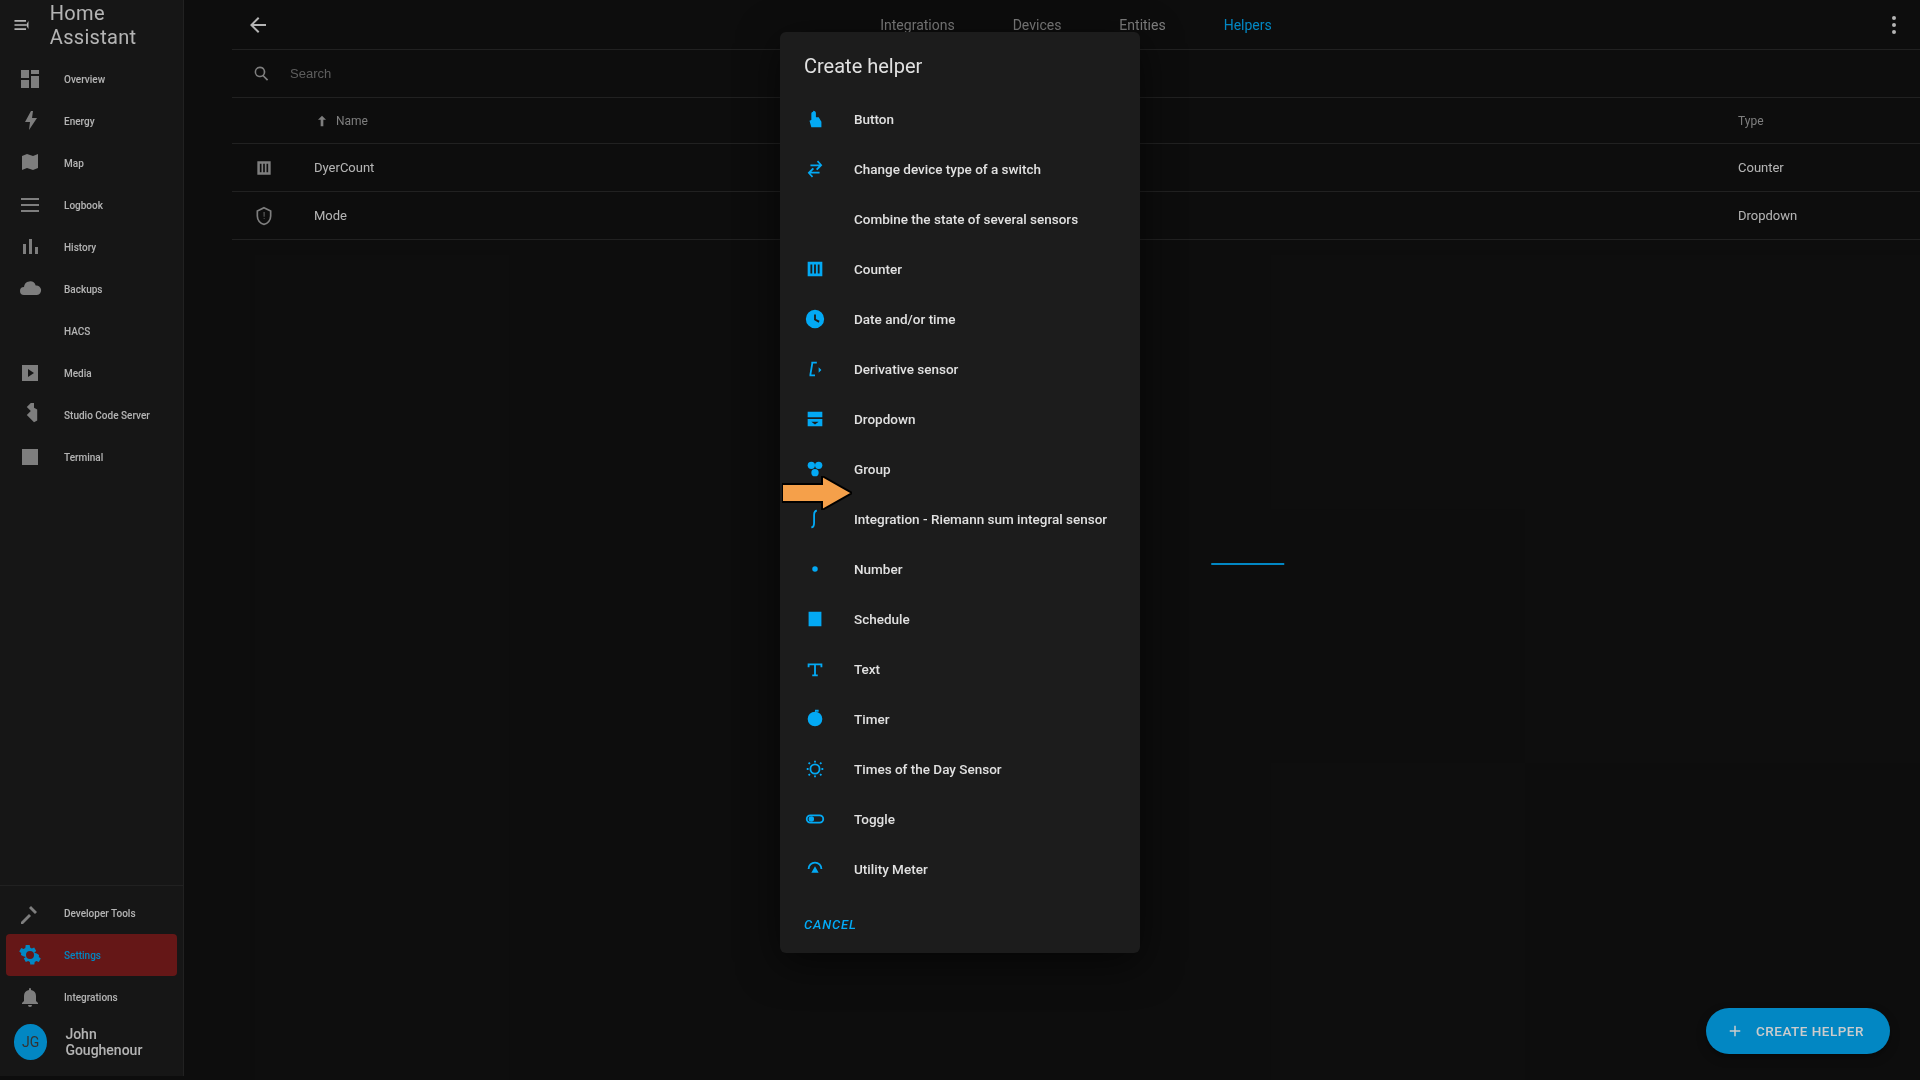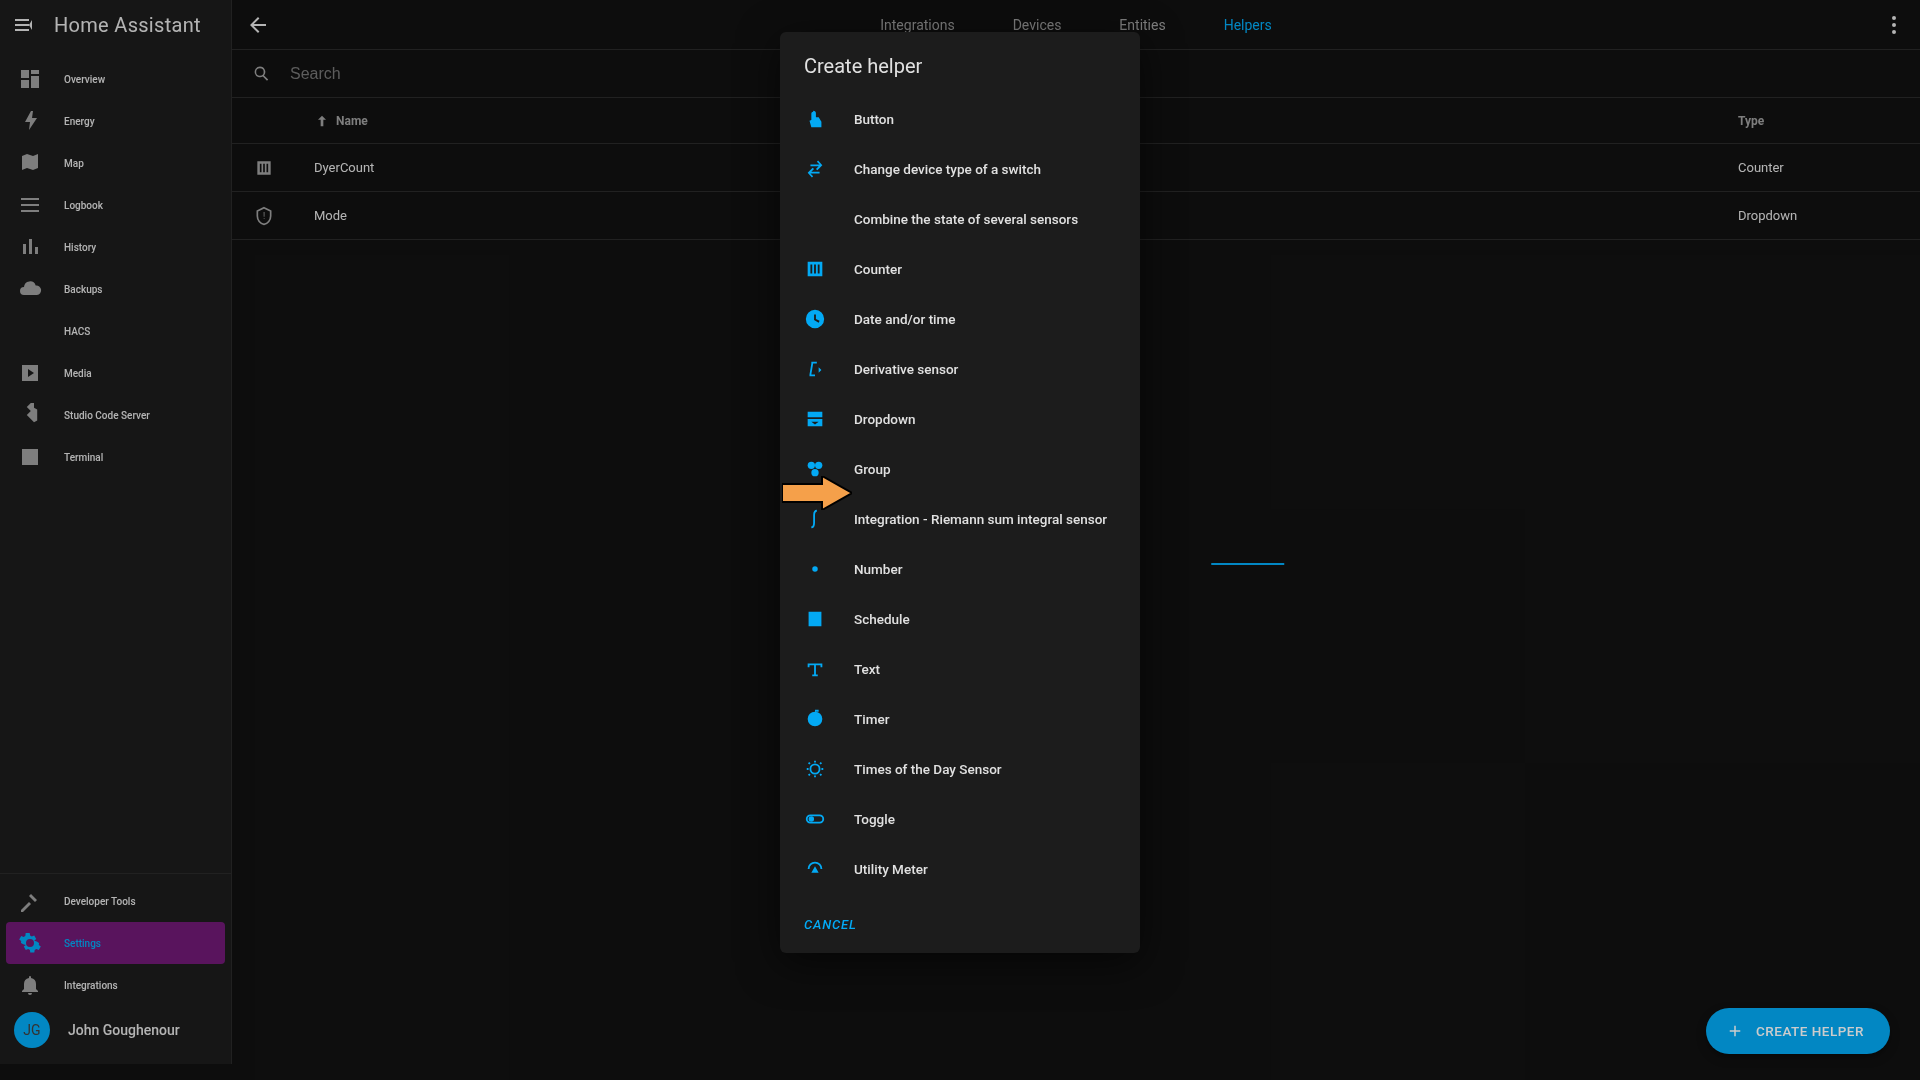--- a/index.html
+++ b/index.html
@@ -7,22 +7,22 @@
   body {
     background: #111111;
     font-family: Roboto, "Segoe UI", Arial, sans-serif;
     color: #e1e1e1;
     position: relative;
   }
 
   
   .sidebar {
     position: absolute;
-    left: 0; top: 0; bottom: 16px;
-    width: 232px;
+    left: 0; top: 0; bottom: 4px;
+    width: 184px;
     background: #1c1c1c;
     display: flex;
     flex-direction: column;
     border-right: 1px solid #2a2a2a;
   }
   .sidebar-header {
     height: 50px;
     display: flex;
     align-items: center;
     padding: 0 12px;
@@ -43,21 +43,21 @@
   .sidebar-item {
     display: flex; align-items: center; gap: 22px;
     height: 42px;
     padding: 0 12px;
     border-radius: 4px;
     font-size: 10px;
     font-weight: 500;
     color: #e1e1e1;
     cursor: pointer;
   }
-  .sidebar-item.active { background: #701a75; color: #03a9f4; }
+  .sidebar-item.active { background: #7f1d1d; color: #03a9f4; }
   .sidebar-item.active .side-icon { color: #03a9f4; }
   .side-icon {
     width: 24px; height: 24px;
     display: inline-flex; align-items: center; justify-content: center;
     color: #9e9e9e;
     flex-shrink: 0;
   }
   .sidebar-bottom {
     padding: 6px 6px 10px 6px;
     border-top: 1px solid #2a2a2a;
@@ -113,31 +113,31 @@
   }
 
   .search-row {
     height: 48px; display: flex; align-items: center;
     padding: 0 20px; gap: 18px;
     border-bottom: 1px solid #2a2a2a;
   }
   .search-icon-wrap { color: #9e9e9e; display: inline-flex; }
   .search-input {
     flex: 1; background: transparent; border: none; outline: none;
-    color: #e1e1e1; font-size: 16px;
+    color: #e1e1e1; font-size: 13px;
   }
 
   .table-head {
     display: grid;
     grid-template-columns: 60px 1fr 300px 160px;
     height: 46px; align-items: center;
     padding: 0 22px;
     border-bottom: 1px solid #2a2a2a;
   }
-  .th { font-size: 12px; font-weight: 700; color: #9e9e9e; display: flex; align-items: center; gap: 6px; }
+  .th { font-size: 12px; font-weight: 400; color: #9e9e9e; display: flex; align-items: center; gap: 6px; }
   .sort-icon { display: inline-flex; }
   .table-row {
     display: grid;
     grid-template-columns: 60px 1fr 300px 160px;
     height: 48px; align-items: center;
     padding: 0 22px;
     border-bottom: 1px solid #2a2a2a;
     font-size: 13px; color: #e1e1e1;
   }
   .row-icon { color: #9e9e9e; display: inline-flex; }

